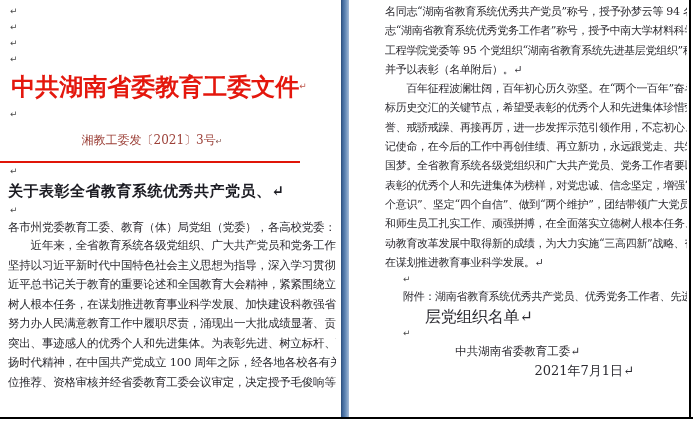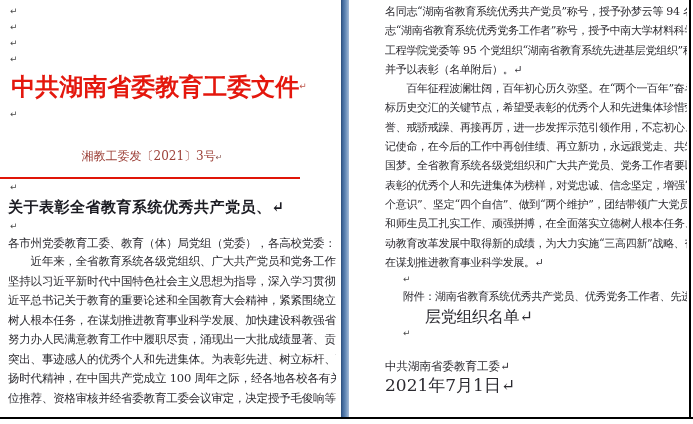--- a/index.html
+++ b/index.html
@@ -42,21 +42,21 @@
   }
   .red-header .tail-mark {
     font-family: "DejaVu Sans", "Liberation Sans", sans-serif;
     font-size: 9px; color: #c05a50; font-weight: normal;
     vertical-align: 6px;
   }
   .doc-number {
     color: #9c4038;
     font-size: 12px;
     line-height: 20px;
-    margin-top: 24px;
+    margin-top: 8px;
     text-align: center;
     padding-right: 40px;
     white-space: pre;
   }
   .doc-number .tail-mark {
     font-family: "DejaVu Sans", "Liberation Sans", sans-serif;
     font-size: 8px; color: #8a5a52;
   }
   .red-rule {
     height: 2px;
@@ -92,26 +92,26 @@
   .attach-line1 {
     font-size: 11px; line-height: 19.5px; letter-spacing: -0.3px;
     padding-left: 18px; white-space: pre;
   }
   .attach-line2 {
     font-size: 16px; line-height: 19.5px; letter-spacing: -0.3px;
     padding-left: 40px; white-space: pre;
   }
   .signature {
     font-size: 11.5px; line-height: 19px;
-    text-align: left; padding-right: 37px; white-space: pre;
-    margin-top: 16px;
+    text-align: center; padding-right: 37px; white-space: pre;
+    margin-top: 1px;
   }
   .sign-date {
-    font-size: 17px; line-height: 19px;
-    text-align: left; padding-right: 53px; white-space: pre;
+    font-size: 13px; line-height: 19px;
+    text-align: right; padding-right: 53px; white-space: pre;
   }
   .page-divider {
     position: absolute;
     left: 341px; top: 0;
     width: 8px; height: 418px;
     background: linear-gradient(90deg, #2a4a77 0%, #41699c 22%, #5d83b2 50%, #87a5c9 80%, #a9bedb 100%);
   }
   .frame-bottom {
     position: absolute;
     left: 0; top: 417px;

